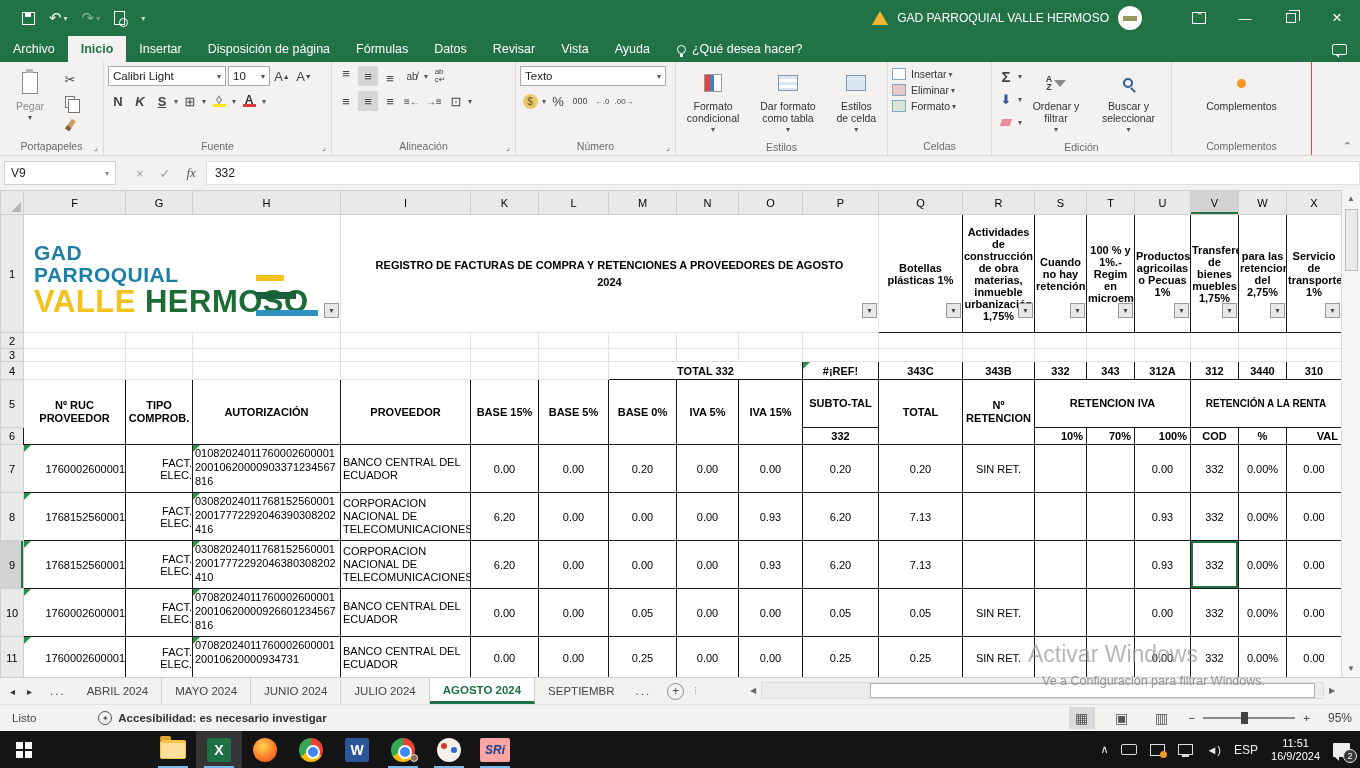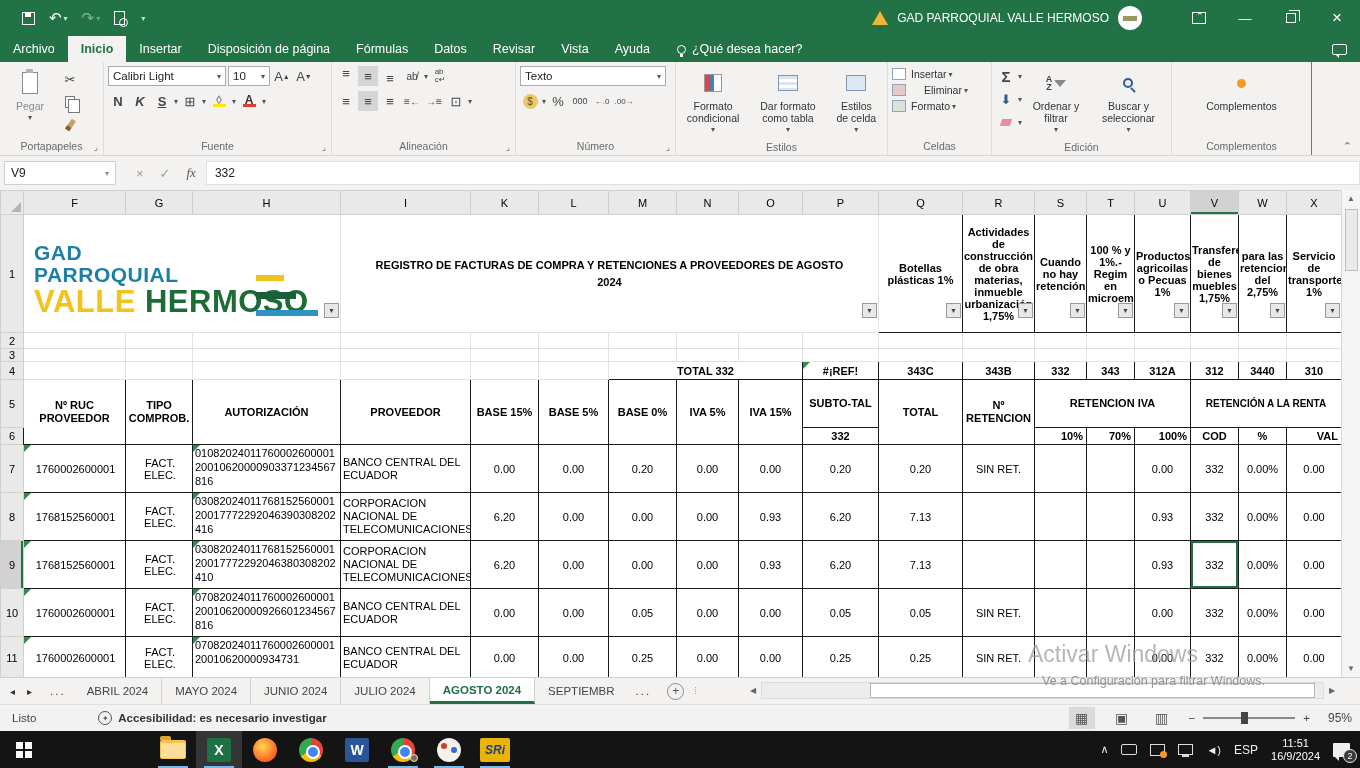--- a/index.html
+++ b/index.html
@@ -80,21 +80,21 @@
 .colhdr th.selc{background:#d2d2d2;box-shadow:inset 0 -2px 0 0 #217346}
 .corner{position:relative}
 .corner::after{content:"";position:absolute;right:2px;bottom:2px;border-left:10px solid transparent;border-bottom:10px solid #b5b5b5}
 .rowhdr{background:#e9e9e9;border:1px solid #cfcfcf;color:#3f3f3f;font-size:11px;text-align:center;font-weight:normal}
 .rowhdr.selr{background:#d2d2d2;box-shadow:inset -2px 0 0 0 #217346}
 .gl{border:1px solid #e2e2e2}
 .b{border:1px solid #1a1a1a}
 .bold{font-weight:bold}
 .n{text-align:center}
 .rt{text-align:right;padding-right:3px !important}
-.lt{text-align:center;padding-left:2px !important}
+.lt{text-align:right;padding-left:2px !important}
 .hdr5{font-weight:bold;text-align:center;line-height:13px}
 .vh{font-weight:bold;text-align:center;font-size:10.5px;line-height:12px;position:relative;padding:2px 1px !important}
 .fbtn{position:absolute;right:1px;bottom:14px;width:15px;height:15px;background:#e8e8e8;border:1px solid #9a9a9a;font-size:7px;color:#444;display:flex;align-items:center;justify-content:center}
 .autcell{font-size:10.5px;line-height:14px;word-break:break-all;text-align:left;padding:1px 2px !important;vertical-align:top !important}
 .provcell{line-height:13px;text-align:left;padding:1px 2px !important}
 .err{position:relative}
 .err::before{content:"";position:absolute;left:0;top:0;border-top:7px solid #2e8f46;border-right:7px solid transparent;z-index:2}
 .selcell{box-shadow:inset 0 0 0 2px #217346;position:relative}
 .logocell{position:relative}
 .logowrap{position:absolute;left:10px;bottom:14px;white-space:nowrap;line-height:20px}
@@ -162,21 +162,21 @@
 .chr-c::after{content:"";position:absolute;left:7px;top:7px;width:10px;height:10px;border-radius:50%;background:#4285f4;border:2px solid #fff}
 .folder{width:26px;height:19px;background:#f7c34c;border-radius:2px;position:relative}
 .folder::before{content:"";position:absolute;left:0;top:-4px;width:11px;height:4px;background:#e0a52e;border-radius:2px 2px 0 0}
 .folder::after{content:"";position:absolute;left:1px;top:3px;right:1px;bottom:1px;background:#fbde9a;border-radius:1px}
 .xl-sq{width:24px;height:24px;background:#1e7145;color:#fff;font-weight:bold;font-size:14px;display:flex;align-items:center;justify-content:center;border-radius:2px}
 .wd-sq{width:24px;height:24px;background:#2a5699;color:#fff;font-weight:bold;font-size:14px;display:flex;align-items:center;justify-content:center;border-radius:2px}
 .paw{position:absolute;right:8px;bottom:6px;width:8px;height:8px;border-radius:50%;background:#8a6b4f;border:1px solid #e8e0d0}
 .paint-c{width:24px;height:24px;border-radius:50%;background:#f4f0ea;position:relative}
 .paint-c::before{content:"";position:absolute;left:4px;top:5px;width:6px;height:6px;border-radius:50%;background:#d23b2e}
 .paint-c::after{content:"";position:absolute;right:4px;top:9px;width:6px;height:6px;border-radius:50%;background:#2e6bd2}
-.sri-sq{width:30px;height:24px;background:#eab308;border-radius:2px;display:flex;align-items:center;justify-content:center;color:#1f3f8f;font-weight:bold;font-style:italic;font-size:12px}
+.sri-sq{width:30px;height:24px;background:#fca5a5;border-radius:2px;display:flex;align-items:center;justify-content:center;color:#1f3f8f;font-weight:bold;font-style:italic;font-size:12px}
 #tray{position:absolute;right:0;top:0;height:37px;display:flex;align-items:center;gap:13px;padding-right:10px}
 .tr-ic{color:#eee;font-size:11px;display:inline-flex;align-items:center;justify-content:center}
 .kb-ic{width:16px;height:11px;border:1.2px solid #ddd;border-radius:2px}
 .od-ic{width:15px;height:12px;border:1.2px solid #ddd;position:relative}
 .od-ic::after{content:"";position:absolute;right:-3px;bottom:-3px;width:7px;height:7px;border-radius:50%;background:#f59a23}
 .net-ic{width:15px;height:11px;border:1.2px solid #ddd;position:relative}
 .net-ic::after{content:"";position:absolute;left:3px;bottom:-3px;width:7px;height:2px;background:#ddd}
 #clock{display:flex;flex-direction:column;align-items:center;font-size:11px;line-height:13px}
 .notif{width:17px;height:14px;background:#eee;position:relative;border-radius:1px}
 .notif::before{content:"";position:absolute;left:2px;bottom:-4px;border-left:4px solid transparent;border-top:4px solid #eee}
@@ -384,21 +384,21 @@
 
   <div class="rgroup" style="width:104px">
     <div style="display:flex;flex-direction:column;gap:4px;flex:1;padding-top:2px">
       <div class="srow">
           <span class="ic-grid" style="width:14px;height:12px"></span>
           <span style="font-size:10.5px;color:#333;margin-left:3px">Insertar</span>
           <span class="dd2">▾</span>
         </div>
       <div class="srow">
           <span class="ic-grid" style="width:14px;height:12px;background:#e8c8c8"></span>
-          <span style="font-size:10.5px;color:#333;margin-left:16px">Eliminar</span>
+          <span style="font-size:10.5px;color:#333;margin-left:3px">Eliminar</span>
           <span class="dd2">▾</span>
         </div>
       <div class="srow">
           <span class="ic-grid" style="width:14px;height:12px;background:#d8e4d8"></span>
           <span style="font-size:10.5px;color:#333;margin-left:3px">Formato</span>
           <span class="dd2">▾</span>
         </div>
     </div>
     <div class="glabel">
         <span>Celdas</span>

